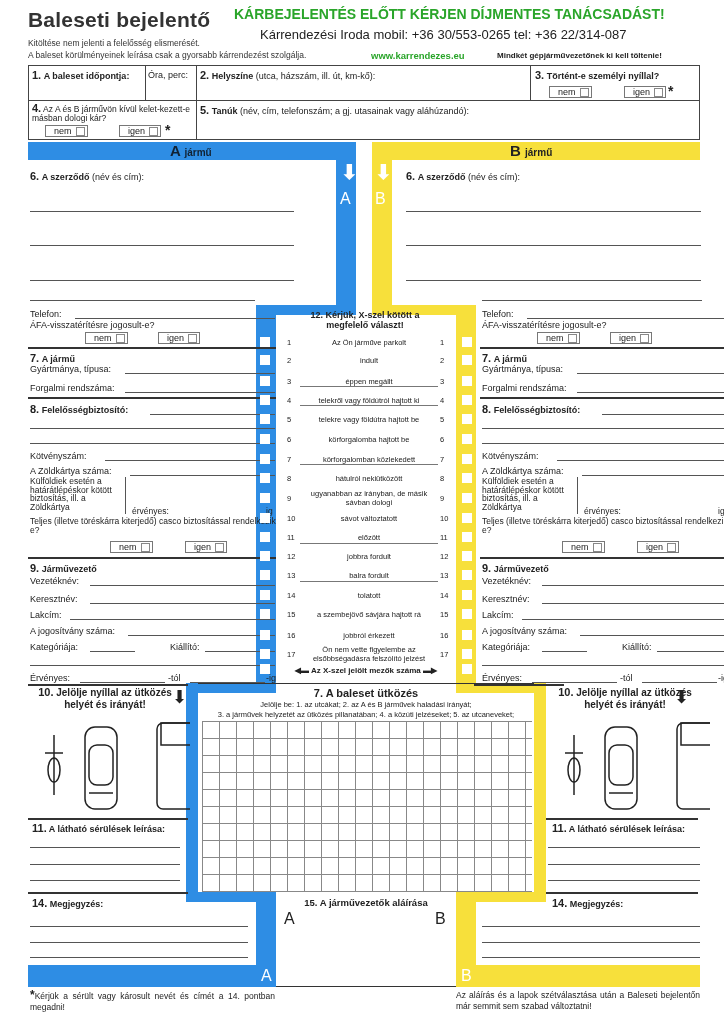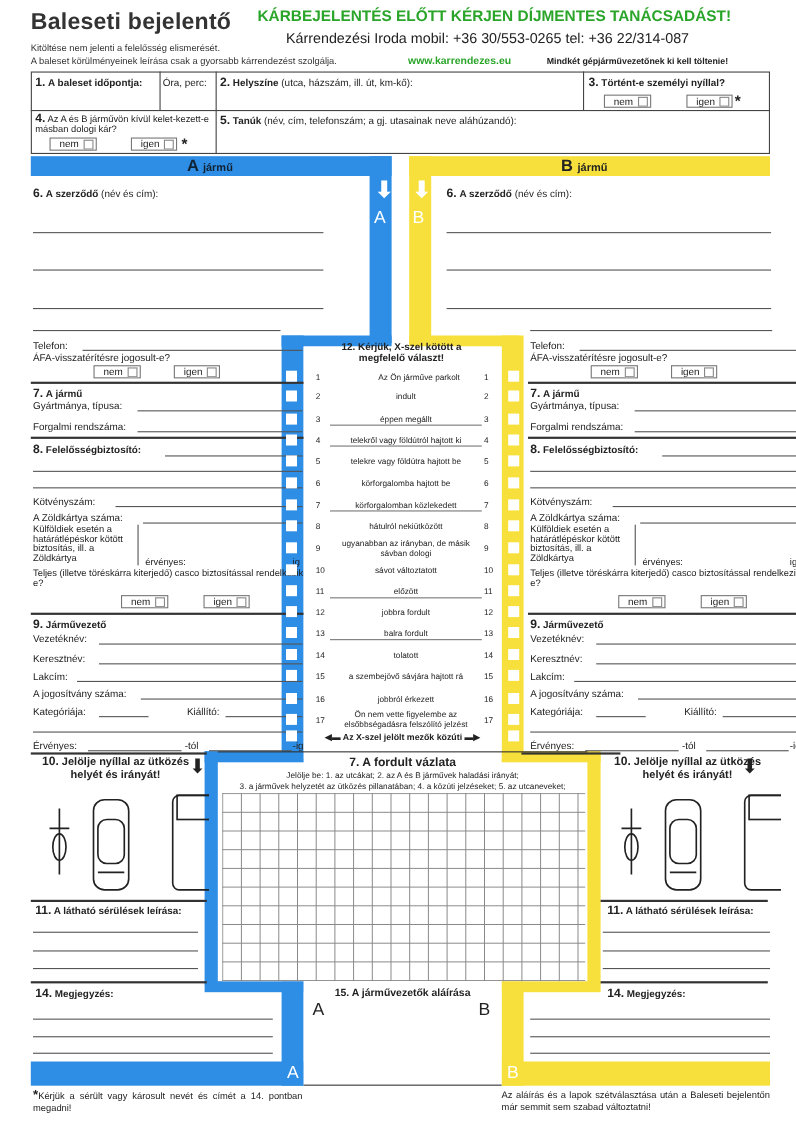--- a/index.html
+++ b/index.html
@@ -60,21 +60,21 @@
 <div class="abs" style="left:32px;top:104px;width:160px;font-size:8.5px;line-height:8.5px"><span class="num">4.</span> <span>Az A és B járművön kívül kelet-kezett-e másban dologi kár?</span></div>
 <div class="abs cb" style="left:45px;top:125px">
     <span>nem</span>
     <span class="sq"></span>
   </div>
 <div class="abs cb" style="left:119px;top:125px">
     <span>igen</span>
     <span class="sq"></span>
   </div>
 <div class="txt bold" style="left:165px;top:122px;font-size:14px">*</div>
-<div class="txt" style="left:200px;top:104px"><span class="num">5.</span> <b>Tanúk</b> <span>(név, cím, telefonszám; a gj. utasainak neve aláhúzandó):</span></div>
+<div class="txt" style="left:200px;top:104px"><span class="num">5.</span> <b>Tanúk</b> <span>(név, cím, telefonszám; a gj. utasainak vagy aláhúzandó):</span></div>
 
 <div class="abs blue" style="left:28px;top:142px;width:328px;height:18px"></div>
 <div class="txt" style="left:170px;top:142px;color:#123;font-size:15px;font-weight:bold"><span>A</span> <span style="font-size:10px">jármű</span></div>
 <div class="abs blue" style="left:336px;top:142px;width:20px;height:170px"></div>
 <div class="abs blue" style="left:256px;top:305px;width:100px;height:10px"></div>
 <div class="abs blue" style="left:256px;top:305px;width:20px;height:385px"></div>
 <div class="abs blue" style="left:186px;top:683px;width:90px;height:10px"></div>
 <div class="abs blue" style="left:186px;top:683px;width:12px;height:212px"></div>
 <div class="abs blue" style="left:186px;top:892px;width:90px;height:10px"></div>
 <div class="abs blue" style="left:256px;top:892px;width:20px;height:95px"></div>
@@ -297,21 +297,21 @@
   <div class="line" style="left:0;top:957px;width:218px"></div>
 </div>
 
 <div class="abs" style="left:276px;top:315px;width:180px;height:375px;background:#fff"></div>
 <div class="abs bold" style="left:290px;top:310px;width:150px;text-align:center;font-size:9px;line-height:10px"><span>12.</span> <span>Kérjük, X-szel kötött a megfelelő választ!</span></div>
 <div id="circ">
     <div class="sq12" style="left:260px;top:337px"></div>
     <div class="sq12" style="left:462px;top:337px"></div>
     <div class="n12" style="left:287px;top:338px">1</div>
     <div class="n12" style="left:440px;top:338px">1</div>
-    <div class="c12" style="left:312px;top:338px;width:138px;white-space:normal;line-height:9px">Az Ön járműve parkolt</div>
+    <div class="c12" style="left:300px;top:338px;width:138px;white-space:normal;line-height:9px">Az Ön járműve parkolt</div>
     <div class="sq12" style="left:260px;top:355px"></div>
     <div class="sq12" style="left:462px;top:355px"></div>
     <div class="n12" style="left:287px;top:356px">2</div>
     <div class="n12" style="left:440px;top:356px">2</div>
     <div class="c12" style="left:300px;top:356px;width:138px;white-space:normal;line-height:9px">indult</div>
     <div class="sq12" style="left:260px;top:376px"></div>
     <div class="sq12" style="left:462px;top:376px"></div>
     <div class="n12" style="left:287px;top:377px">3</div>
     <div class="n12" style="left:440px;top:377px">3</div>
     <div class="c12" style="left:300px;top:377px;width:138px;white-space:normal;line-height:9px">éppen megállt</div>
@@ -388,24 +388,24 @@
     <div class="line" style="left:300px;top:386px;width:138px;border-bottom:1px solid #777"></div>
     <div class="line" style="left:300px;top:405px;width:138px;border-bottom:1px solid #777"></div>
     <div class="line" style="left:300px;top:464px;width:138px;border-bottom:1px solid #777"></div>
     <div class="line" style="left:300px;top:543px;width:138px;border-bottom:1px solid #777"></div>
     <div class="line" style="left:300px;top:581px;width:138px;border-bottom:1px solid #777"></div>
   </div>
 <div class="abs" style="left:260px;top:656px;width:10px;height:2px;background:#fff"></div>
 <div class="abs" style="left:462px;top:656px;width:10px;height:2px;background:#fff"></div>
 <div class="sq12" style="left:260px;top:664px"></div>
 <div class="sq12" style="left:462px;top:664px"></div>
-<div class="txt bold" style="left:280px;top:666px;font-size:8px;width:172px;text-align:center"><span>◀▬</span> <span>Az X-szel jelölt mezők közúti</span> <span>▬▶</span></div>
+<div class="txt bold" style="left:280px;top:666px;font-size:8px;width:172px;text-align:center"><span>◀▬</span> <span>Az X-szel jelölt mezők száma</span> <span>▬▶</span></div>
 
 <div class="abs" style="left:198px;top:683px;width:336px;height:1px;border-top:1px solid #333"></div>
-<div class="abs bold" style="left:198px;top:687px;width:336px;text-align:center;font-size:11px"><span>7.</span> <span>A fordult vázlata</span></div>
+<div class="abs bold" style="left:198px;top:687px;width:336px;text-align:center;font-size:11px"><span>7.</span> <span>A baleset ütközés</span></div>
 <div class="abs" style="left:198px;top:700px;width:336px;text-align:center;font-size:7.5px">Jelölje be:   1. az utcákat;   2. az A és B járművek haladási irányát;</div>
 <div class="abs" style="left:198px;top:710px;width:336px;text-align:center;font-size:7.5px">3. a járművek helyzetét az ütközés pillanatában;  4. a közúti jelzéseket;  5. az utcaneveket;</div>
 <div class="grid" style="left:202px;top:721px;width:330px;height:171px"></div>
 
 <div class="abs" style="left:276px;top:892px;width:180px;height:95px;background:#fff;border-bottom:1px solid #333"></div>
 <div class="abs bold" style="left:276px;top:897px;width:180px;text-align:center;font-size:9.5px"><span>15.</span> <span>A járművezetők aláírása</span></div>
 <div class="txt" style="left:284px;top:910px;font-size:16px">A</div>
 <div class="txt" style="left:435px;top:910px;font-size:16px">B</div>
 
 <div class="abs" style="left:30px;top:990px;width:245px;font-size:8.5px;line-height:11px;text-align:justify"><b style="font-size:12px">*</b><span>Kérjük a sérült vagy károsult nevét és címét a 14. pontban megadni!</span></div>

